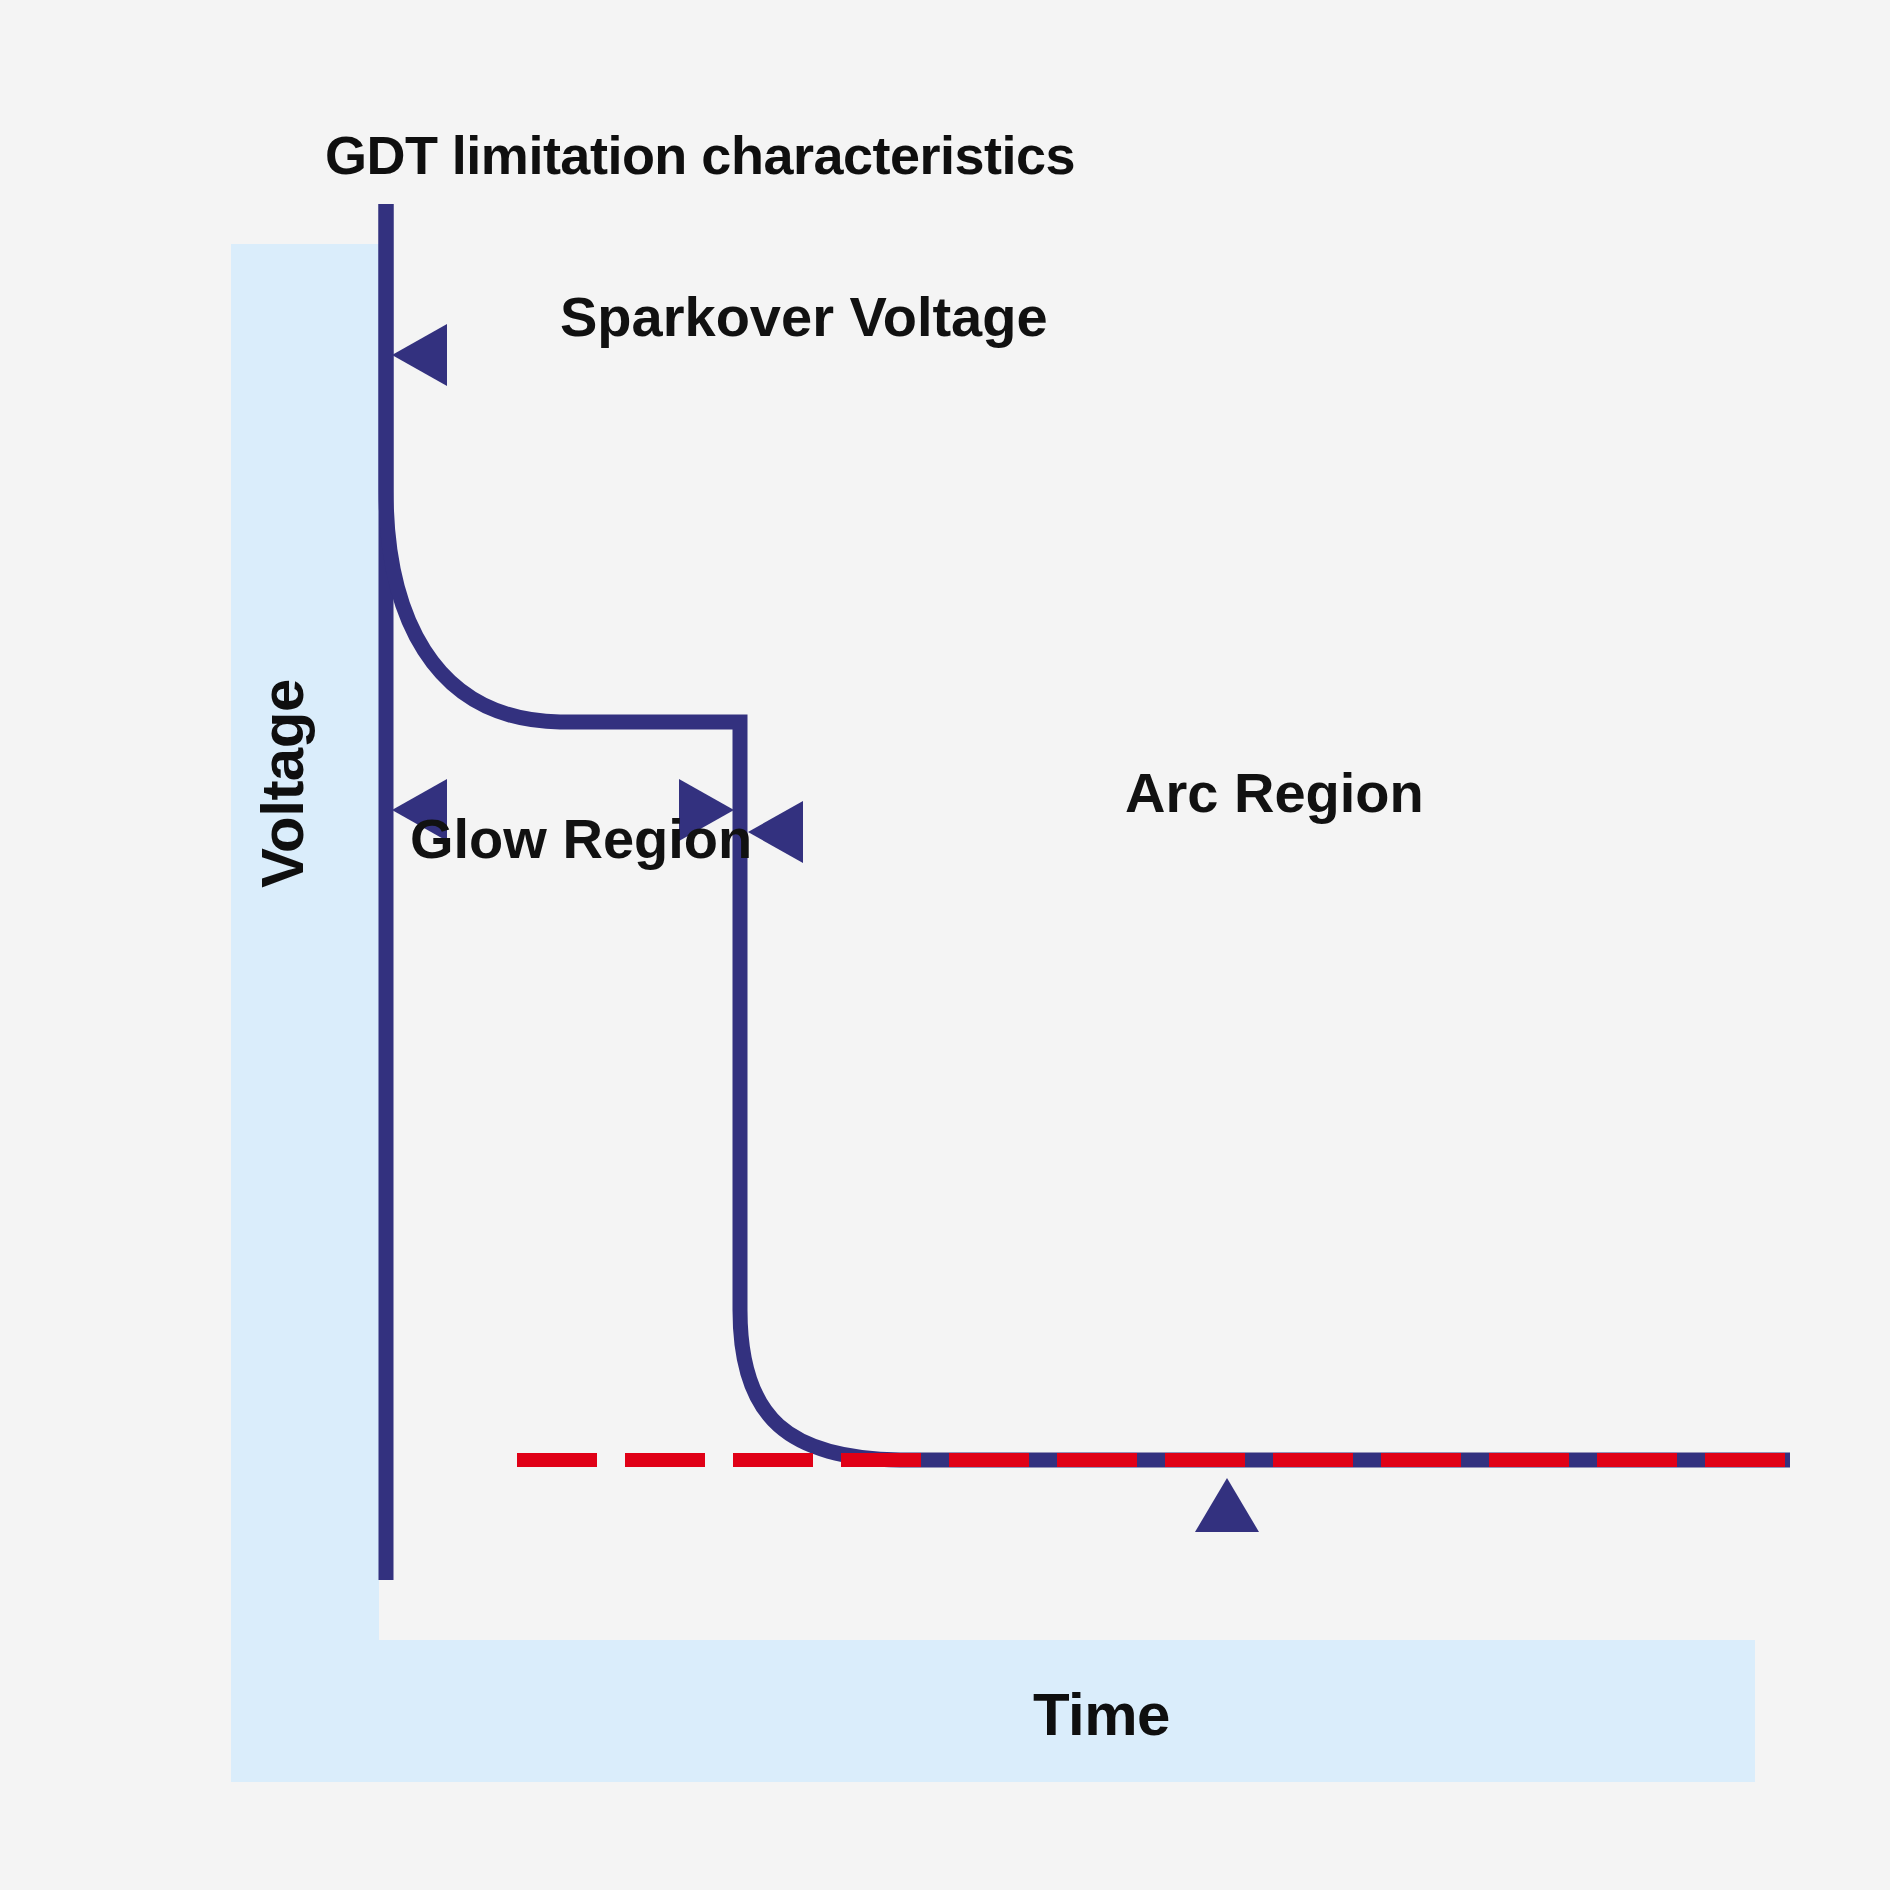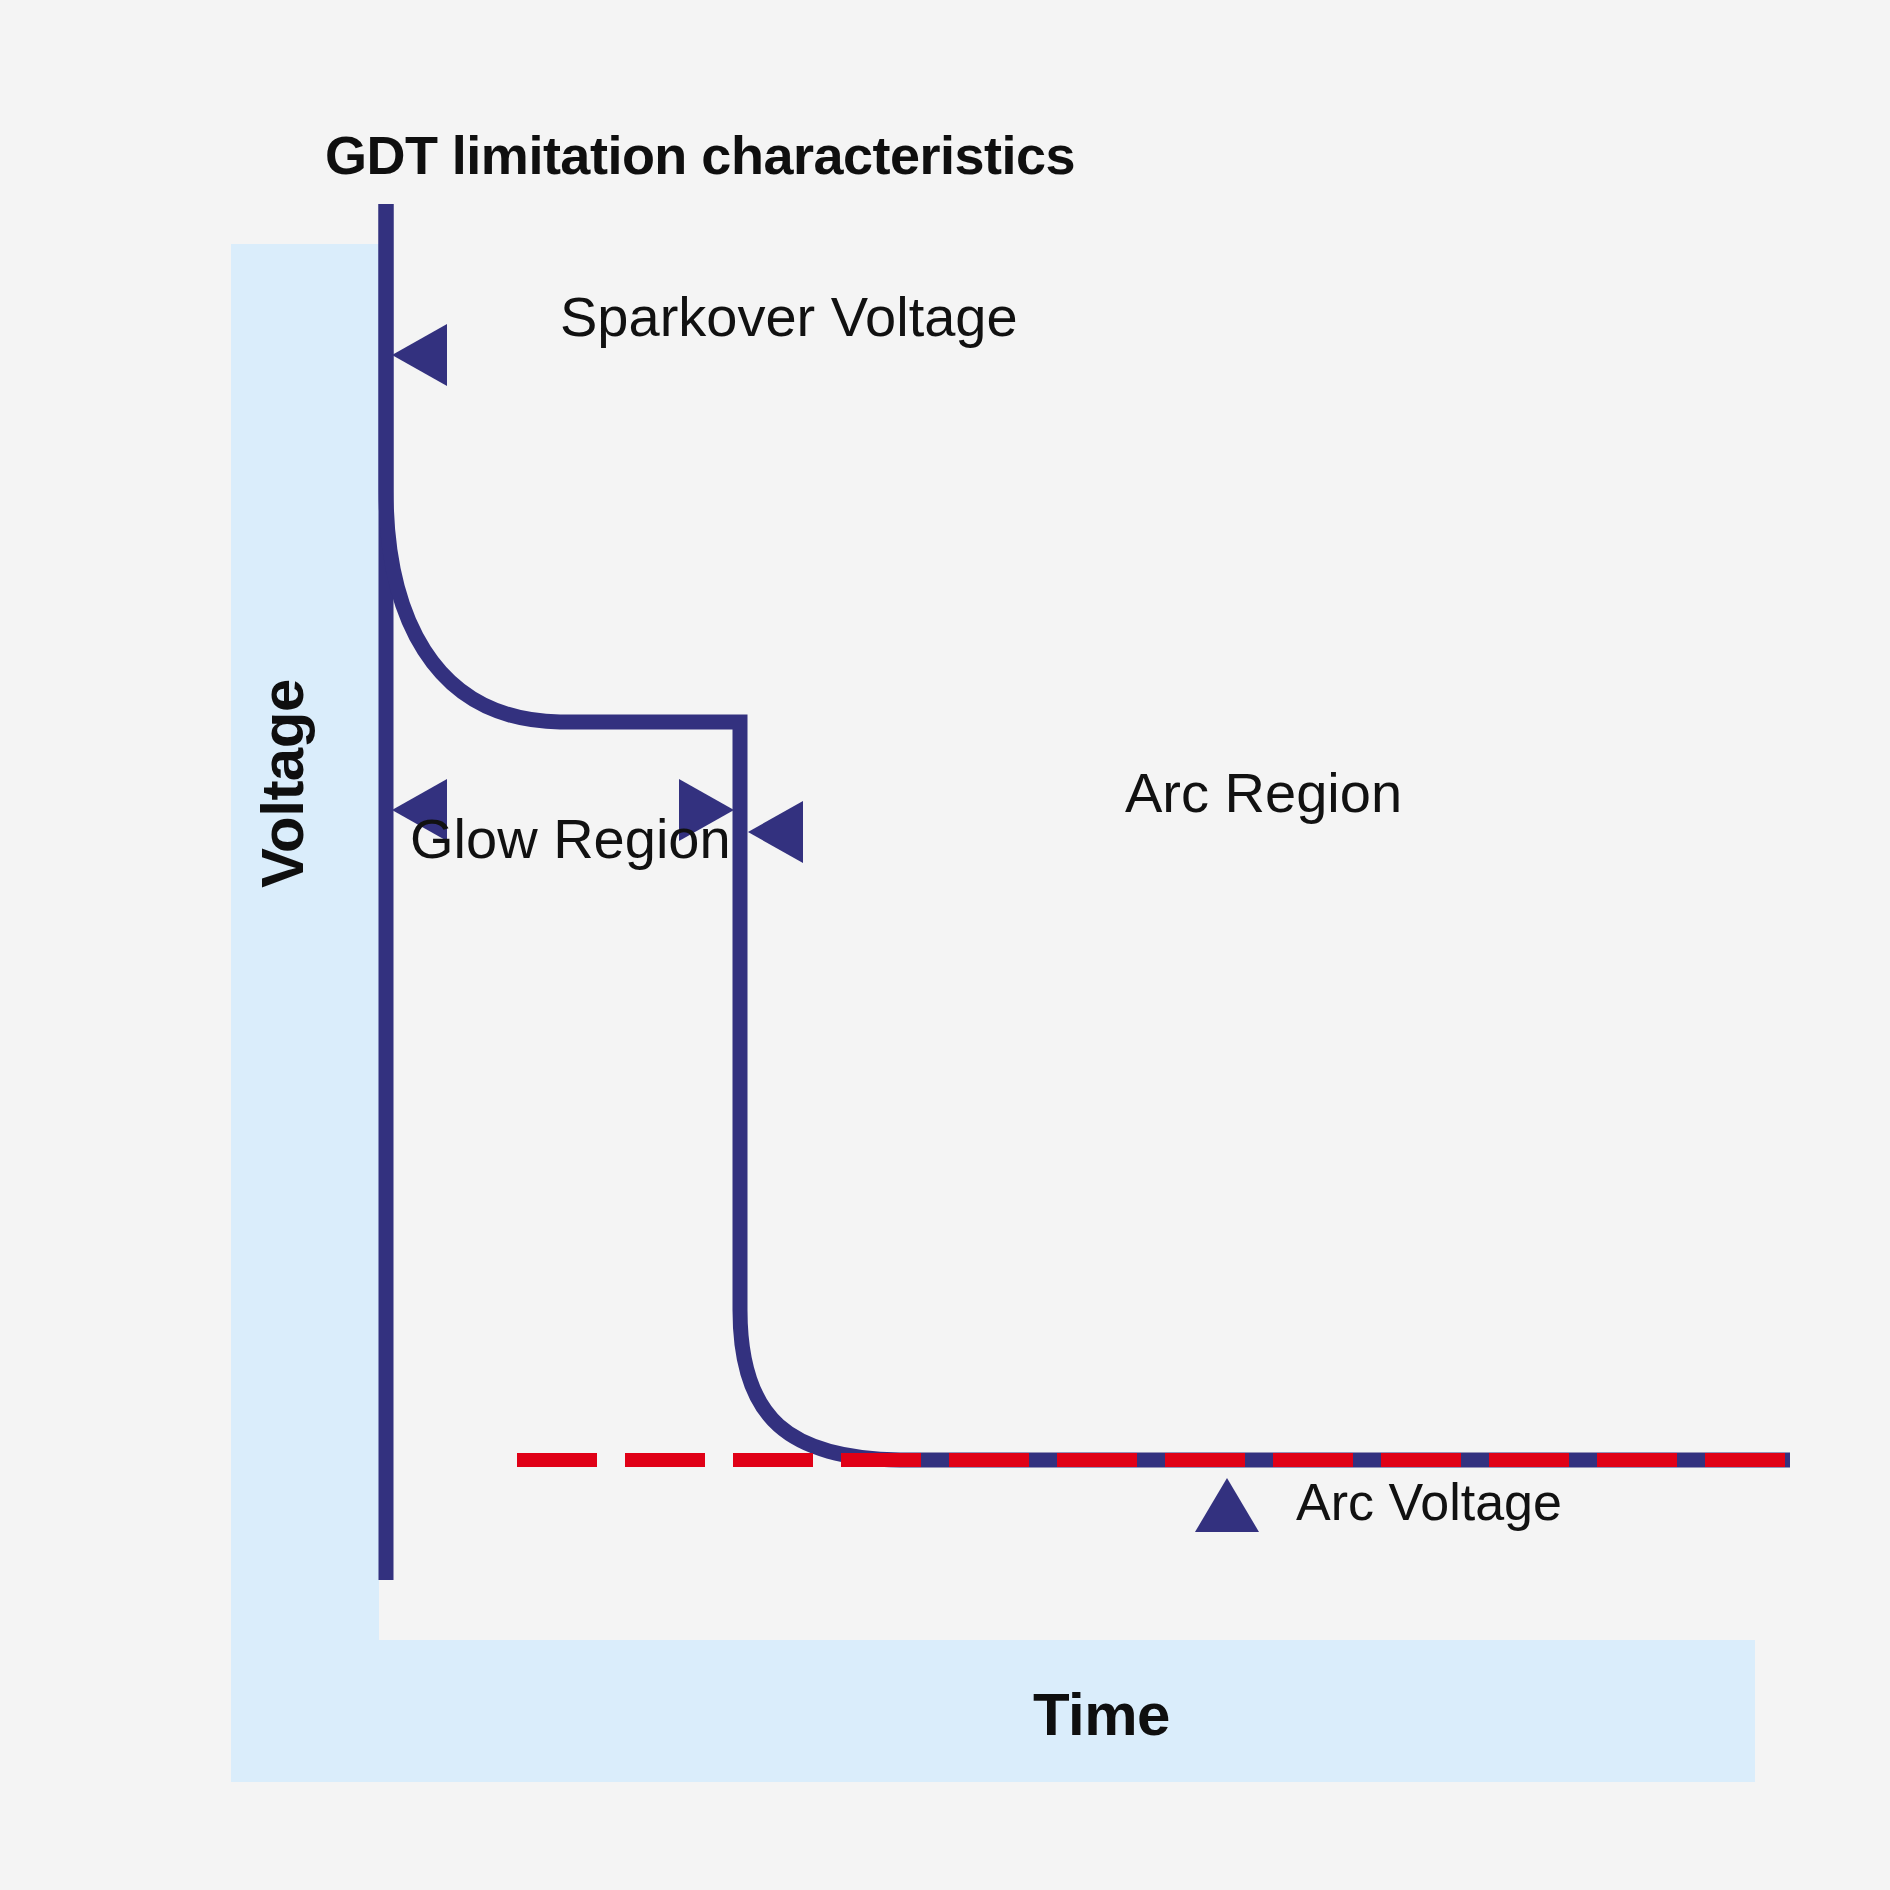--- a/index.html
+++ b/index.html
@@ -81,21 +81,21 @@
     color: #0f0f0f;
     white-space: nowrap;
     letter-spacing: -0.5px;
     text-align: center;
   }
   
   .ann {
     position: absolute;
     color: #111111;
     white-space: nowrap;
-    font-weight: 400;
+    font-weight: 700;
   }
   .ann-sparkover {
     left: 560px;
     top: 264px;
     font-size: 56px;
   }
   .ann-arc-region {
     left: 1125px;
     top: 740px;
     font-size: 56px;
@@ -161,16 +161,15 @@
   </div>
 
   <div class="axis-label-time" style="color: rgb(15, 15, 15);">Time</div>
 
   <div class="ann ann-sparkover" style="color: rgb(17, 17, 17);">Sparkover Voltage</div>
 
   <div class="ann ann-arc-region" style="color: rgb(17, 17, 17);">Arc Region</div>
 
   <div class="ann ann-glow-region" style="color: rgb(17, 17, 17);">Glow Region</div>
 
-  <div class="ann ann-arc-voltage" style="color: rgb(17, 17, 17);">Arc Voltage</div>
 
 
 </div>
 
 </body></html>

